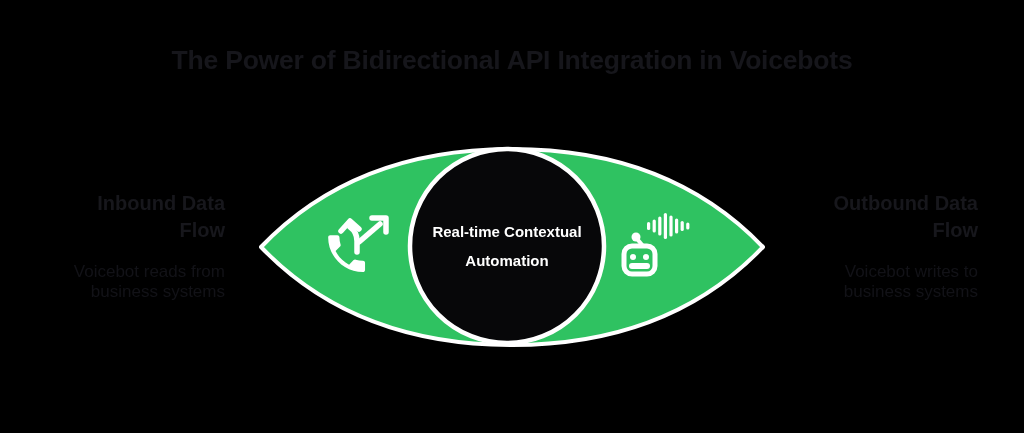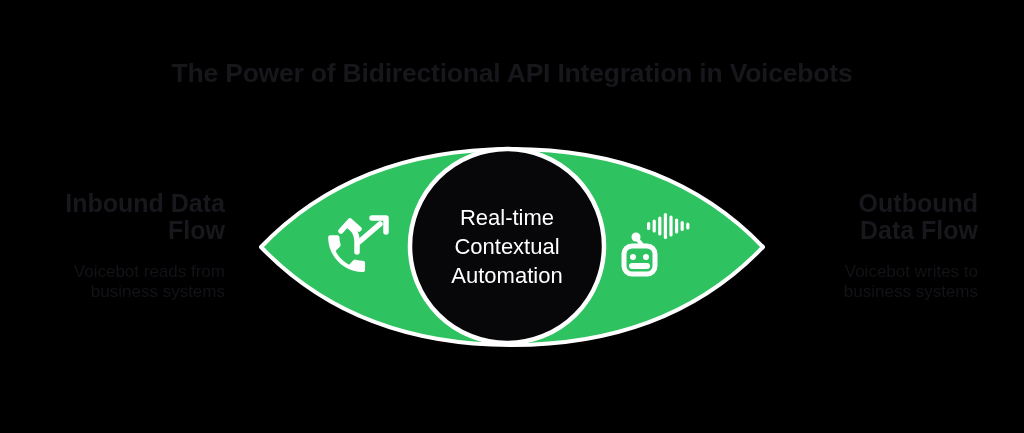--- a/index.html
+++ b/index.html
@@ -10,21 +10,21 @@
   }
   .stage {
     position: relative;
     width: 1024px;
     height: 433px;
     background: #000000;
     overflow: hidden;
   }
   .title {
     position: absolute;
-    top: 58px;
+    top: 45px;
     left: 0;
     width: 1024px;
     margin: 0;
     text-align: center;
     font-size: 26.5px;
     font-weight: 700;
     letter-spacing: -0.2px;
     color: #16161b;
     white-space: nowrap;
   }
@@ -37,31 +37,31 @@
     position: absolute;
     left: 417px;
     top: 152px;
     width: 180px;
     height: 188px;
     display: flex;
     align-items: center;
     justify-content: center;
     text-align: center;
     color: #ffffff;
-    font-size: 22px;
-    font-weight: 400;
+    font-size: 15px;
+    font-weight: 700;
     line-height: 29px;
   }
   .side {
     position: absolute;
     top: 190px;
   }
   .side h2 {
     margin: 0;
-    font-size: 25px;
+    font-size: 20px;
     font-weight: 700;
     line-height: 27px;
     color: #17171c;
   }
   .side p {
     margin: 18px 0 0 0;
     font-size: 17px;
     font-weight: 400;
     line-height: 20px;
     color: #121217;

